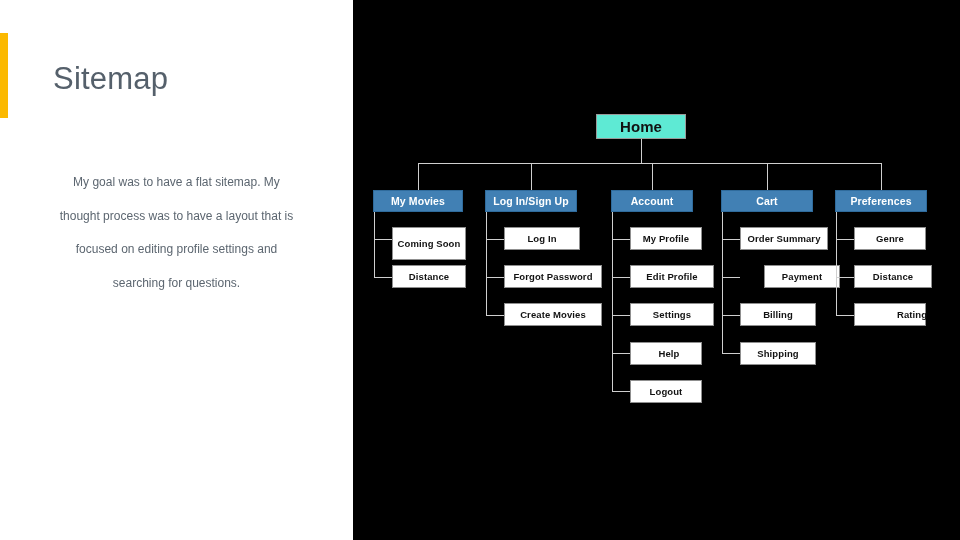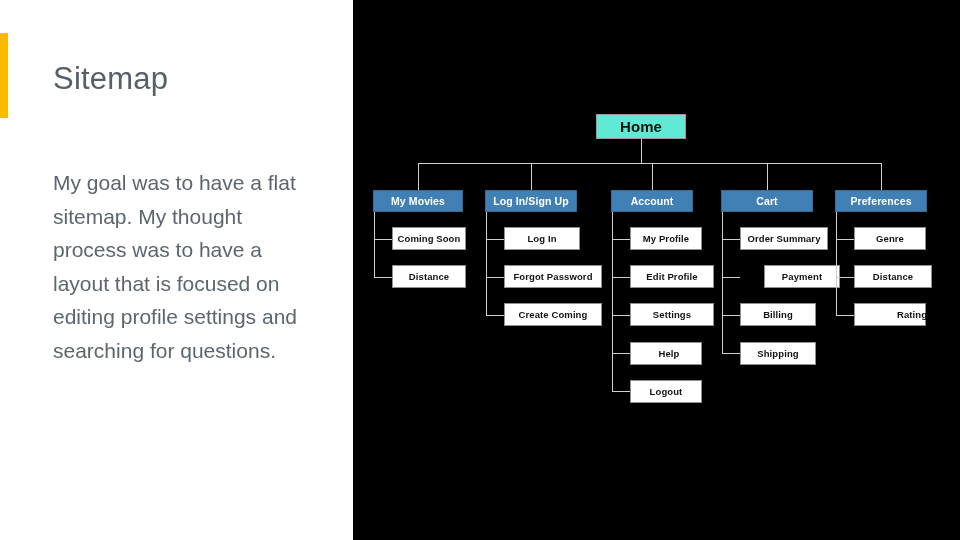--- a/index.html
+++ b/index.html
@@ -45,24 +45,25 @@
     color: #55606b;
     letter-spacing: 0.2px;
     line-height: 1.2;
     white-space: nowrap;
   }
 
   #body-copy {
     position: absolute;
     left: 53px; top: 166px;
     width: 247px;
-    font-size: 21px;
+    font-size: 12px;
     font-weight: 400;
     color: #5c6670;
     line-height: 33.5px;
+    text-align: center;
   }
 
   
   #right-panel {
     position: absolute;
     left: 353px; top: 0;
     width: 607px; height: 540px;
     background: #000000;
     overflow: hidden;
   }
@@ -130,21 +131,21 @@
           <span>Home</span>
         </div>
         <div class="conn v" style="left: 288px; top: 139px; height: 24px;"></div>
         <div class="conn h" style="left: 65px; top: 163px; width: 463px;"></div>
         <div class="conn v" style="left: 65px; top: 163px; height: 27px;"></div>
         <div class="node section" style="left: 20px; top: 190px; width: 90px; height: 22px;">
           <span>My Movies</span>
         </div>
         <div class="conn v" style="left: 21px; top: 212px; height: 64.7px;"></div>
         <div class="conn h" style="left: 21px; top: 239px; width: 18px;"></div>
-        <div class="node leaf" style="left: 39px; top: 227px; width: 74px; height: 23px;">
+        <div class="node leaf" style="left: 39px; top: 227px; width: 74px; height: 33px;">
           <span>Coming Soon</span>
         </div>
         <div class="conn h" style="left: 21px; top: 277px; width: 18px;"></div>
         <div class="node leaf" style="left: 39px; top: 265px; width: 74px; height: 23px;">
           <span>Distance</span>
         </div>
         <div class="conn v" style="left: 178px; top: 163px; height: 27px;"></div>
         <div class="node section" style="left: 132px; top: 190px; width: 92px; height: 22px;">
           <span>Log In/Sign Up</span>
         </div>
@@ -152,21 +153,21 @@
         <div class="conn h" style="left: 133px; top: 239px; width: 18px;"></div>
         <div class="node leaf" style="left: 151px; top: 227px; width: 76px; height: 23px;">
           <span>Log In</span>
         </div>
         <div class="conn h" style="left: 133px; top: 277px; width: 18px;"></div>
         <div class="node leaf" style="left: 151px; top: 265px; width: 98px; height: 23px;">
           <span>Forgot Password</span>
         </div>
         <div class="conn h" style="left: 133px; top: 315px; width: 18px;"></div>
         <div class="node leaf" style="left: 151px; top: 303px; width: 98px; height: 23px;">
-          <span>Create Coming</span>
+          <span>Create Movies</span>
         </div>
         <div class="conn v" style="left: 299px; top: 163px; height: 27px;"></div>
         <div class="node section" style="left: 258px; top: 190px; width: 82px; height: 22px;">
           <span>Account</span>
         </div>
         <div class="conn v" style="left: 259px; top: 212px; height: 179.3px;"></div>
         <div class="conn h" style="left: 259px; top: 239px; width: 18px;"></div>
         <div class="node leaf" style="left: 277px; top: 227px; width: 72px; height: 23px;">
           <span>My Profile</span>
         </div>

